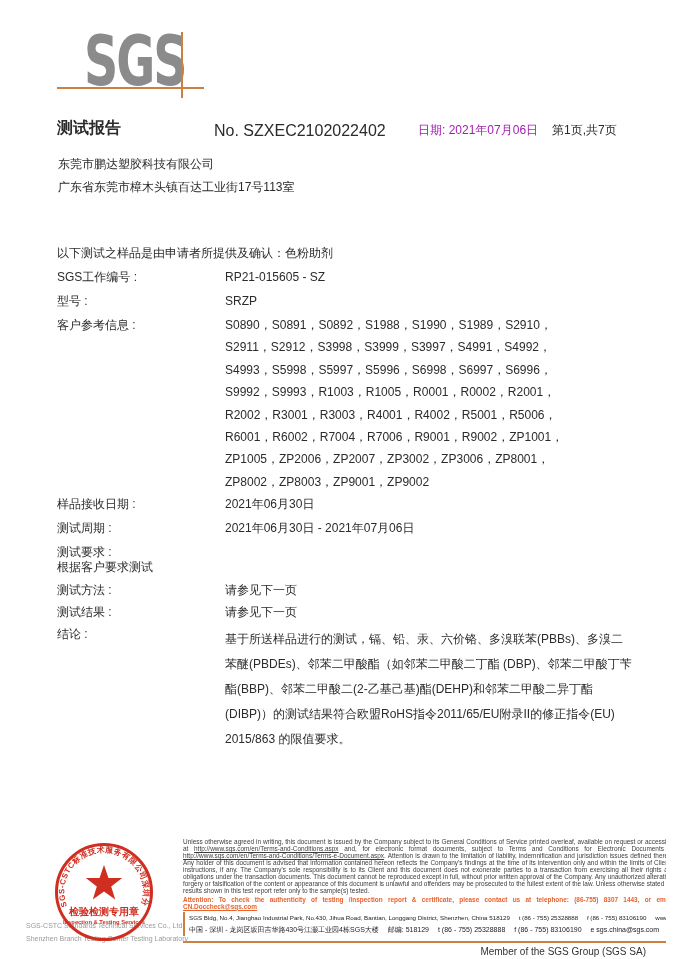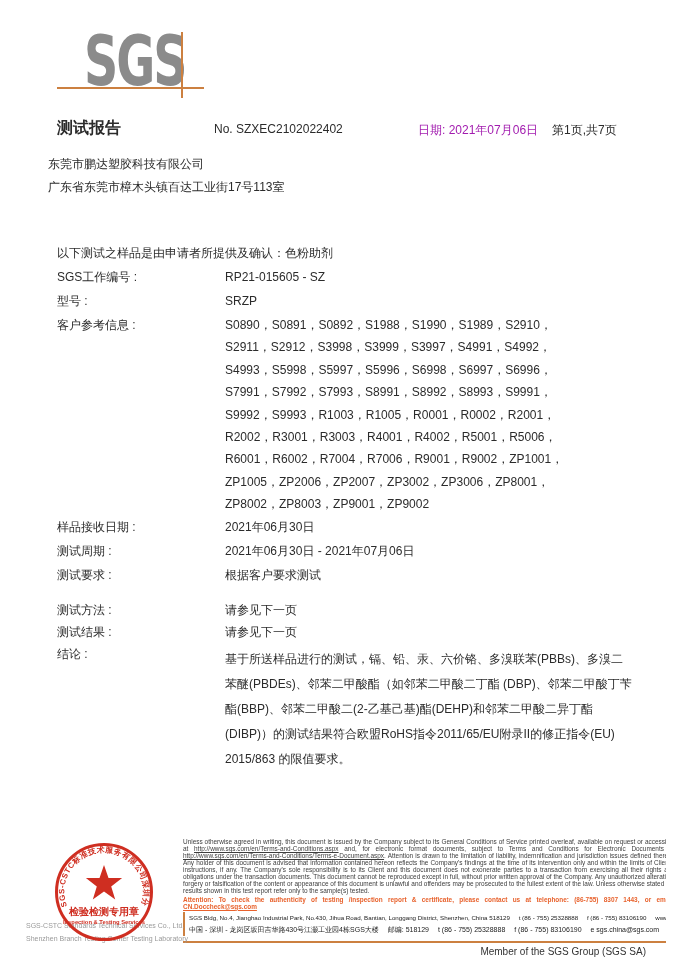--- a/index.html
+++ b/index.html
@@ -8,35 +8,35 @@
 
   
   .logo-text{position:absolute;left:84px;top:26px;font-size:70px;line-height:1;font-weight:bold;
              color:#8b8b8b;letter-spacing:-3px;transform:scaleX(0.68);transform-origin:left top;
              font-family:"DejaVu Sans",sans-serif;}
   .logo-hline{position:absolute;left:57px;top:87px;width:147px;height:2px;background:#cc8040;}
   .logo-vline{position:absolute;left:181px;top:32px;width:2px;height:66px;background:#cc8040;}
 
   
   .t-title{position:absolute;left:57px;top:118px;font-size:16px;font-weight:bold;color:#2b2b2b;}
-  .t-no{position:absolute;left:214px;top:122px;font-size:12px;color:#2b2b2b;}
+  .t-no{position:absolute;left:214px;top:122px;font-size:16px;color:#2b2b2b;}
   .t-date{position:absolute;left:418px;top:122px;font-size:12px;color:#a21caf;}
   .t-page{position:absolute;left:552px;top:122px;font-size:12px;color:#2b2b2b;}
 
-  .company{position:absolute;left:48px;top:153px;font-size:12px;color:#2b2b2b;line-height:23px;}
+  .company{position:absolute;left:58px;top:153px;font-size:12px;color:#2b2b2b;line-height:23px;}
   .intro{position:absolute;left:57px;top:245px;font-size:12px;color:#2b2b2b;}
 
   
   .fields{position:absolute;left:57px;top:270px;width:575px;font-size:12px;color:#2b2b2b;}
   .frow{display:flex;align-items:flex-start;margin-bottom:9px;line-height:15px;}
   .flabel{width:168px;flex:none;}
   .fvalue{flex:1;}
   .frow.listrow{margin-bottom:4px;}
   .listrow .fvalue{line-height:22.4px;margin-top:-4px;}
-  .frow.tight{margin-bottom:20px;}
+  .frow.tight{margin-bottom:8px;flex-direction:column;}
   .frow.mid{margin-bottom:7px;}
   .conclusion{width:455px;line-height:25px;}
 
   
   .stamp{position:absolute;left:47px;top:842px;width:114px;height:104px;z-index:3;}
   .stamp svg{width:114px;height:104px;}
   .stamp .ring{fill:none;stroke:#cf2e21;stroke-width:3;}
   .stamp .arc-t{fill:#cf2e21;font-size:7.8px;font-weight:bold;letter-spacing:0.5px;}
   .stamp .star{fill:#cf2e21;}
   .stamp .cn{fill:#cf2e21;font-size:10px;font-weight:bold;text-anchor:middle;}
@@ -90,21 +90,20 @@
       <div class="flabel">型号 :</div>
       <div class="fvalue">SRZP</div>
     </div>
 
     <div class="frow listrow">
       <div class="flabel">客户参考信息 :</div>
       <div class="fvalue">
         <div>S0890，S0891，S0892，S1988，S1990，S1989，S2910，</div>
         <div>S2911，S2912，S3998，S3999，S3997，S4991，S4992，</div>
         <div>S4993，S5998，S5997，S5996，S6998，S6997，S6996，</div>
-        <div>S7991，S7992，S7993，S8991，S8992，S8993，S9991，</div>
         <div>S9992，S9993，R1003，R1005，R0001，R0002，R2001，</div>
         <div>R2002，R3001，R3003，R4001，R4002，R5001，R5006，</div>
         <div>R6001，R6002，R7004，R7006，R9001，R9002，ZP1001，</div>
         <div>ZP1005，ZP2006，ZP2007，ZP3002，ZP3006，ZP8001，</div>
         <div>ZP8002，ZP8003，ZP9001，ZP9002</div>
       </div>
     </div>
 
     <div class="frow">
       <div class="flabel">样品接收日期 :</div>

